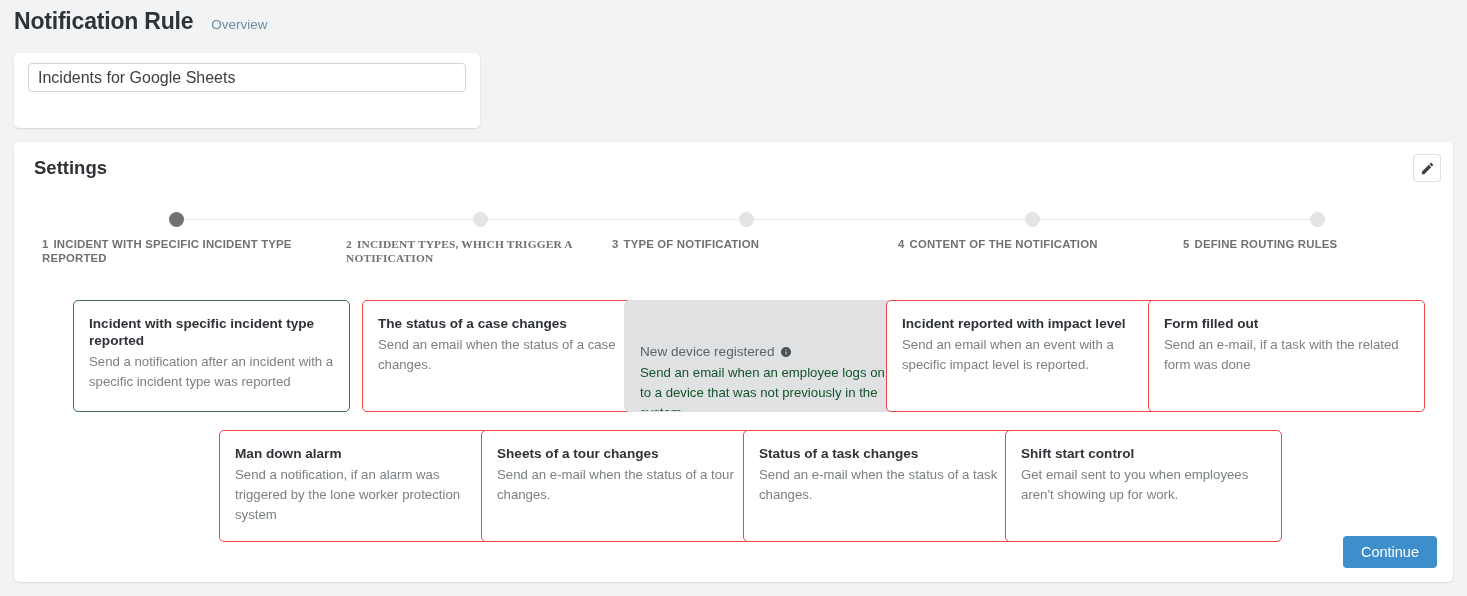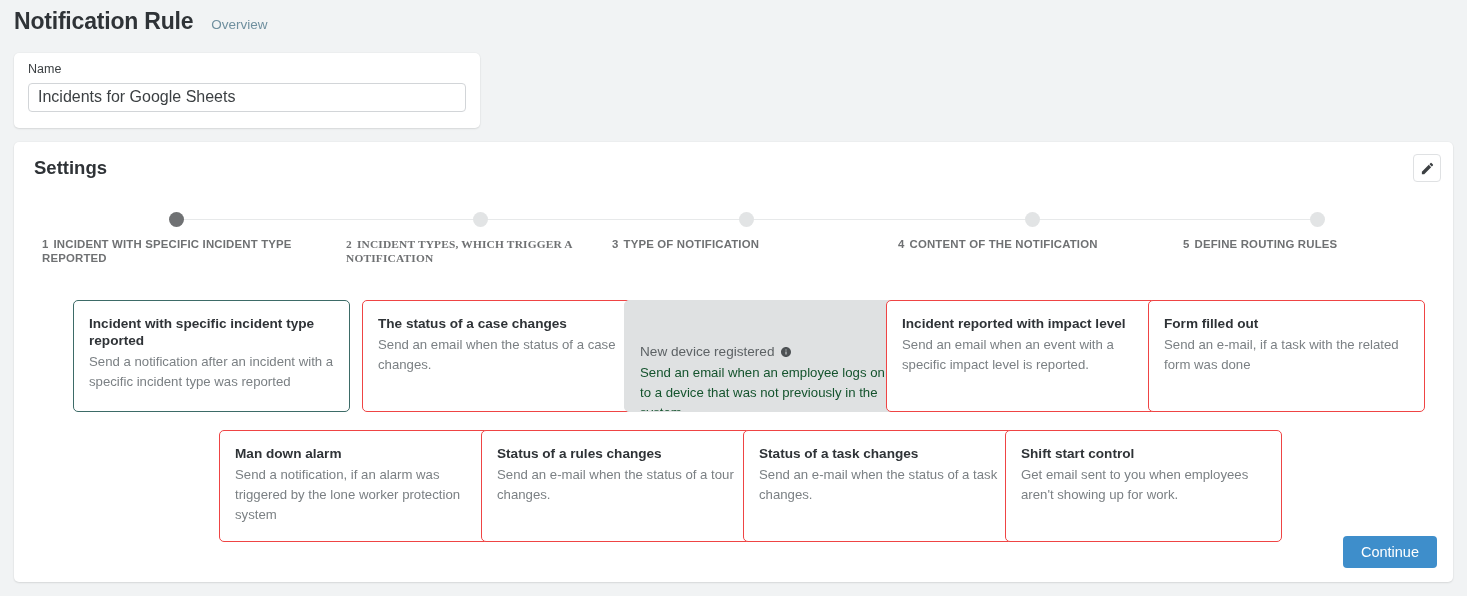--- a/index.html
+++ b/index.html
@@ -237,21 +237,20 @@
 <body>
 
 <div id="page">
 
   <div class="page-header">
     <div class="page-title">Notification Rule</div>
     <a class="overview-link">Overview</a>
   </div>
 
   <div class="name-card">
-    <div class="field-label">Name</div>
     <input class="name-input" type="text" value="Incidents for Google Sheets" style="">
   </div>
 
   <div class="settings-panel">
 
     <div class="panel-title">Settings</div>
 
     <button class="edit-btn">
       <span>
         <svg width="15" height="15" viewBox="0 0 24 24" fill="#3c4043">
@@ -339,21 +338,21 @@
 
         <div class="opt-card" style="left:205px;">
           <div class="card-title">
             <span>Man down alarm</span>
           </div>
           <div class="card-desc">Send a notification, if an alarm was triggered by the lone worker protection system</div>
         </div>
 
         <div class="opt-card" style="left:467px;">
           <div class="card-title">
-            <span>Status of a rules changes</span>
+            <span>Sheets of a tour changes</span>
           </div>
           <div class="card-desc">Send an e-mail when the status of a tour changes.</div>
         </div>
 
         <div class="opt-card" style="left:729px;">
           <div class="card-title">
             <span>Status of a task changes</span>
           </div>
           <div class="card-desc">Send an e-mail when the status of a task changes.</div>
         </div>

